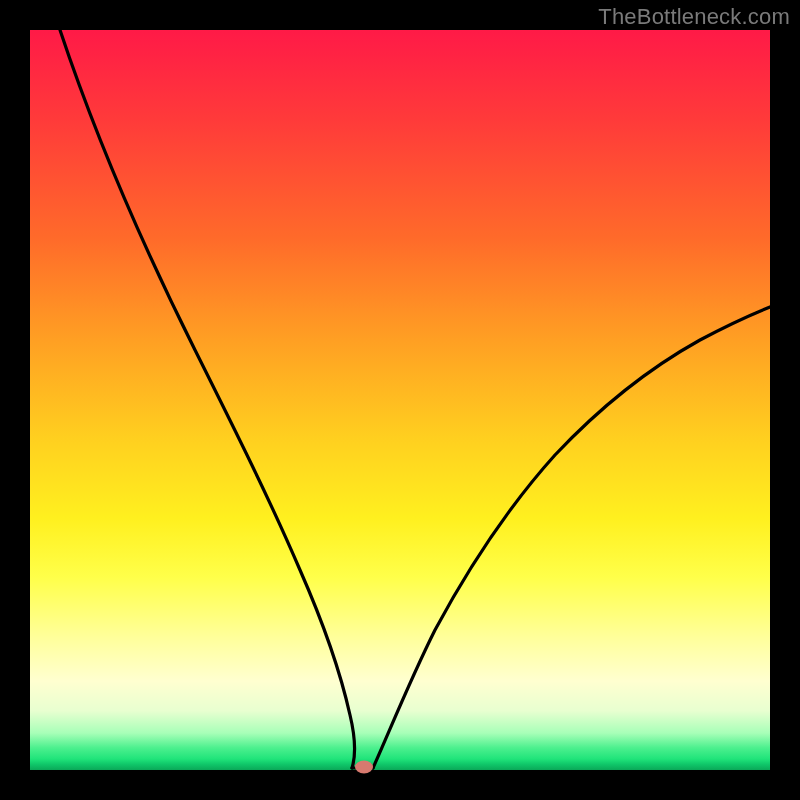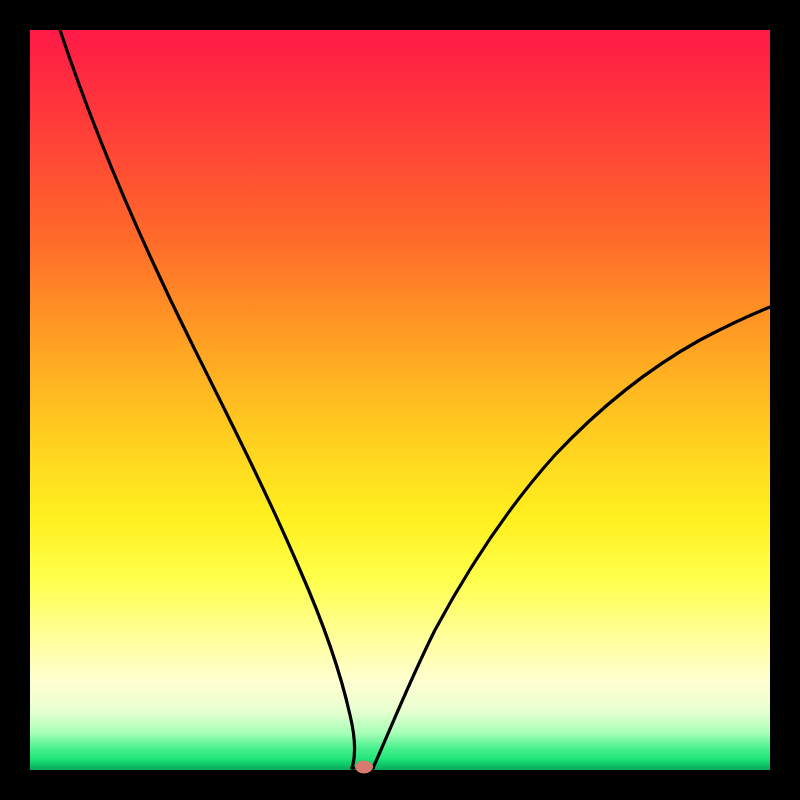--- a/index.html
+++ b/index.html
@@ -69,20 +69,21 @@
   .marker {
     fill: #d77a6f;
     stroke: none;
   }
 </style>
 </head>
 <body>
 
 <div class="frame">
 
+  <div class="watermark">TheBottleneck.com</div>
 
   <div class="plot-area">
     <svg class="curve" viewBox="0 0 740 740">
 
       <path d="M 30 0
                C 70 120, 120 230, 165 320
                C 205 400, 240 470, 270 540
                C 292 590, 310 640, 320 685
                C 326 710, 326 725, 322 738"></path>
 

